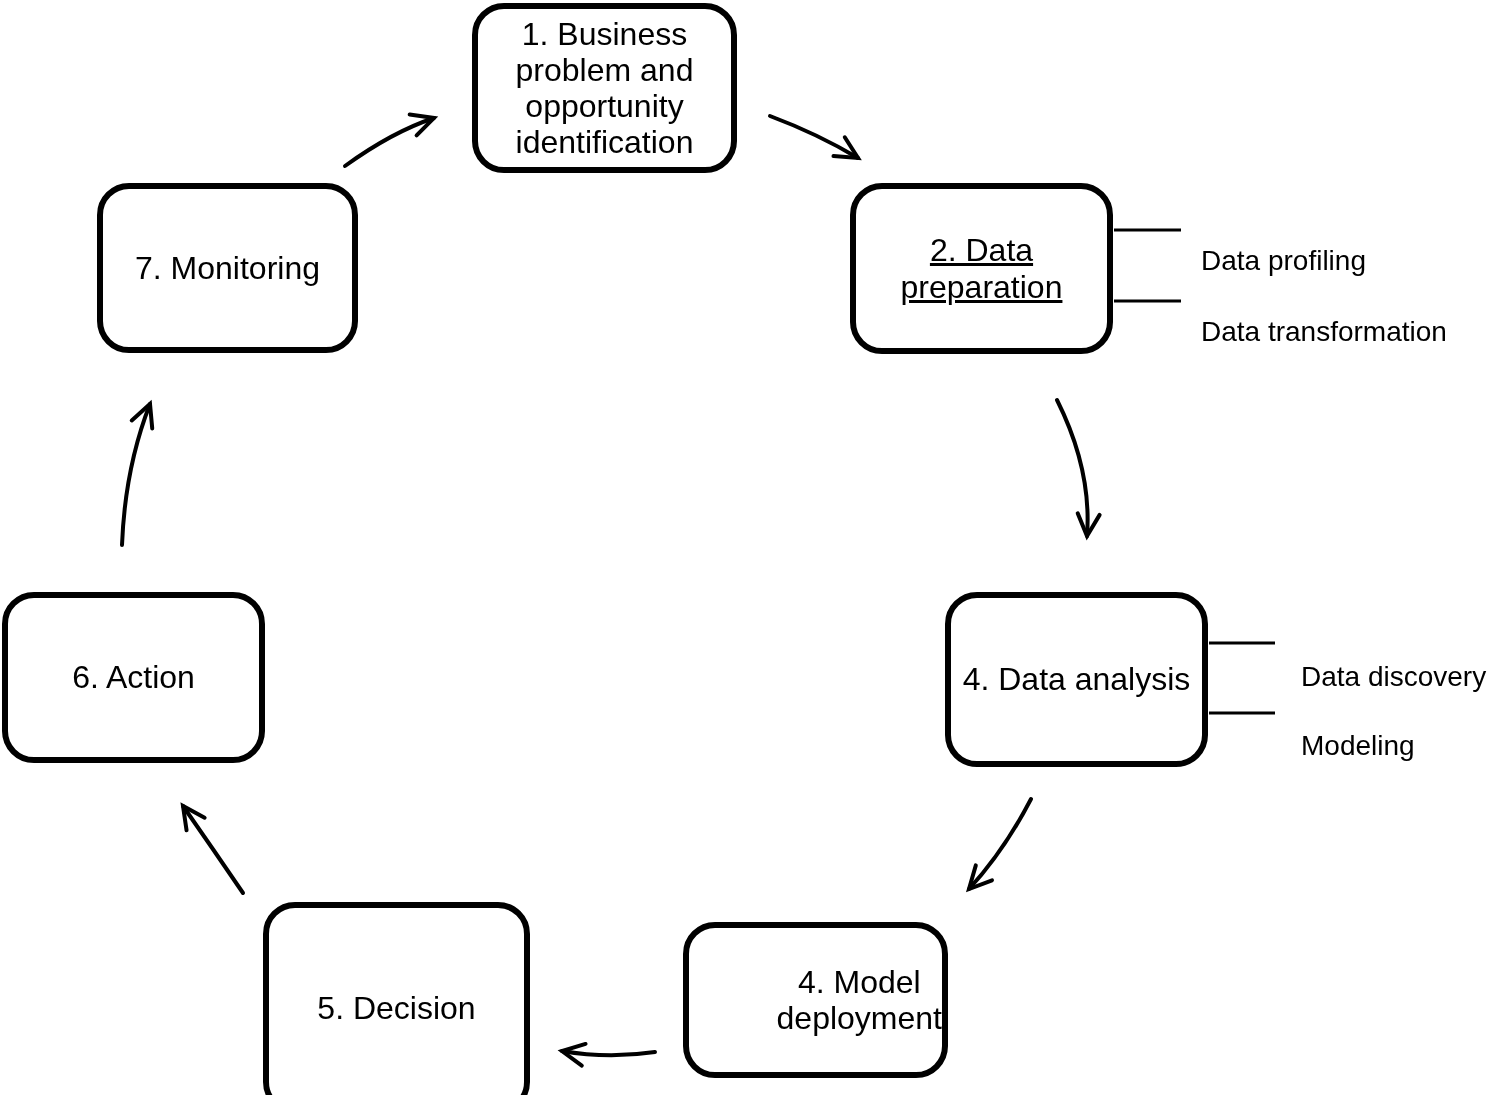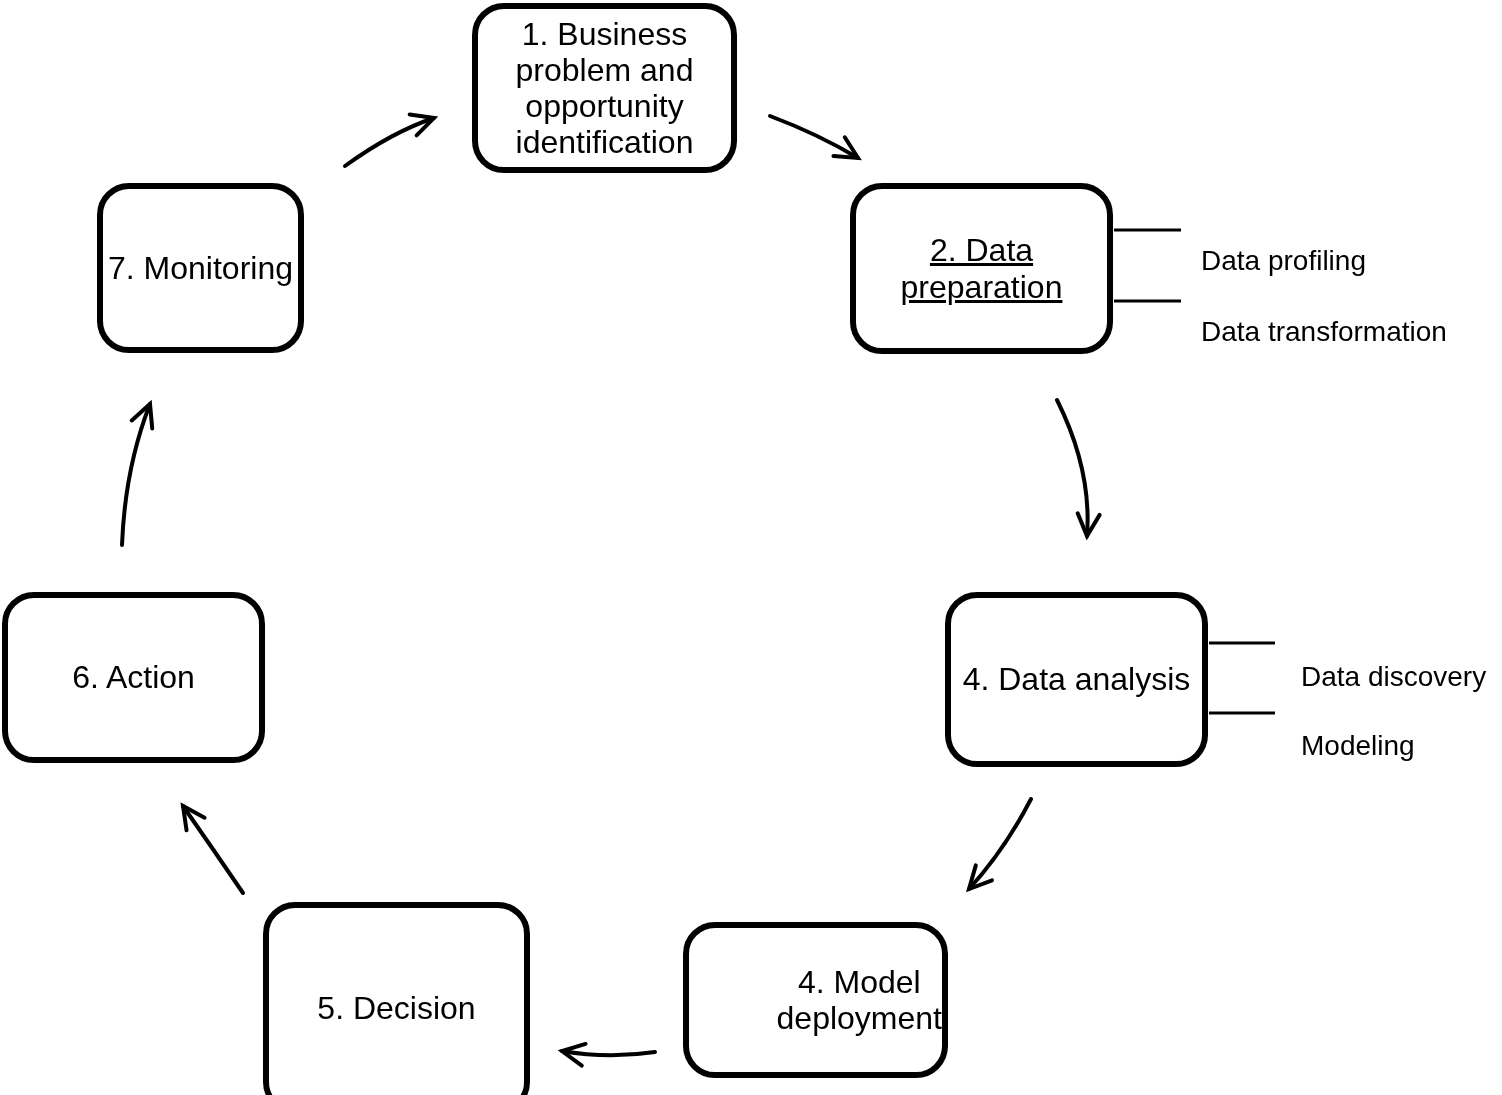--- a/index.html
+++ b/index.html
@@ -57,21 +57,21 @@
     white-space: nowrap;
     margin-top: 28px;
   }
   
   .n1 { left: 472px; top: 3px;   width: 265px; height: 170px; }
   .n2 { left: 850px; top: 183px; width: 263px; height: 171px; text-decoration: underline; }
   .n3 { left: 945px; top: 592px; width: 263px; height: 175px; }
   .n4 { left: 683px; top: 922px; width: 265px; height: 156px; justify-content: flex-end; }
   .n5 { left: 263px; top: 902px; width: 267px; height: 212px; align-items: center; }
   .n6 { left: 2px;   top: 592px; width: 263px; height: 171px; }
-  .n7 { left: 97px;  top: 183px; width: 207px; height: 170px; }
+  .n7 { left: 97px;  top: 183px; width: 261px; height: 170px; }
   
   .sl1 { left: 1201px; top: 233px; }
   .sl2 { left: 1201px; top: 304px; }
   .sl3 { left: 1301px; top: 649px; }
   .sl4 { left: 1301px; top: 718px; }
 </style>
 </head>
 <body>
 
 <div class="canvas">

